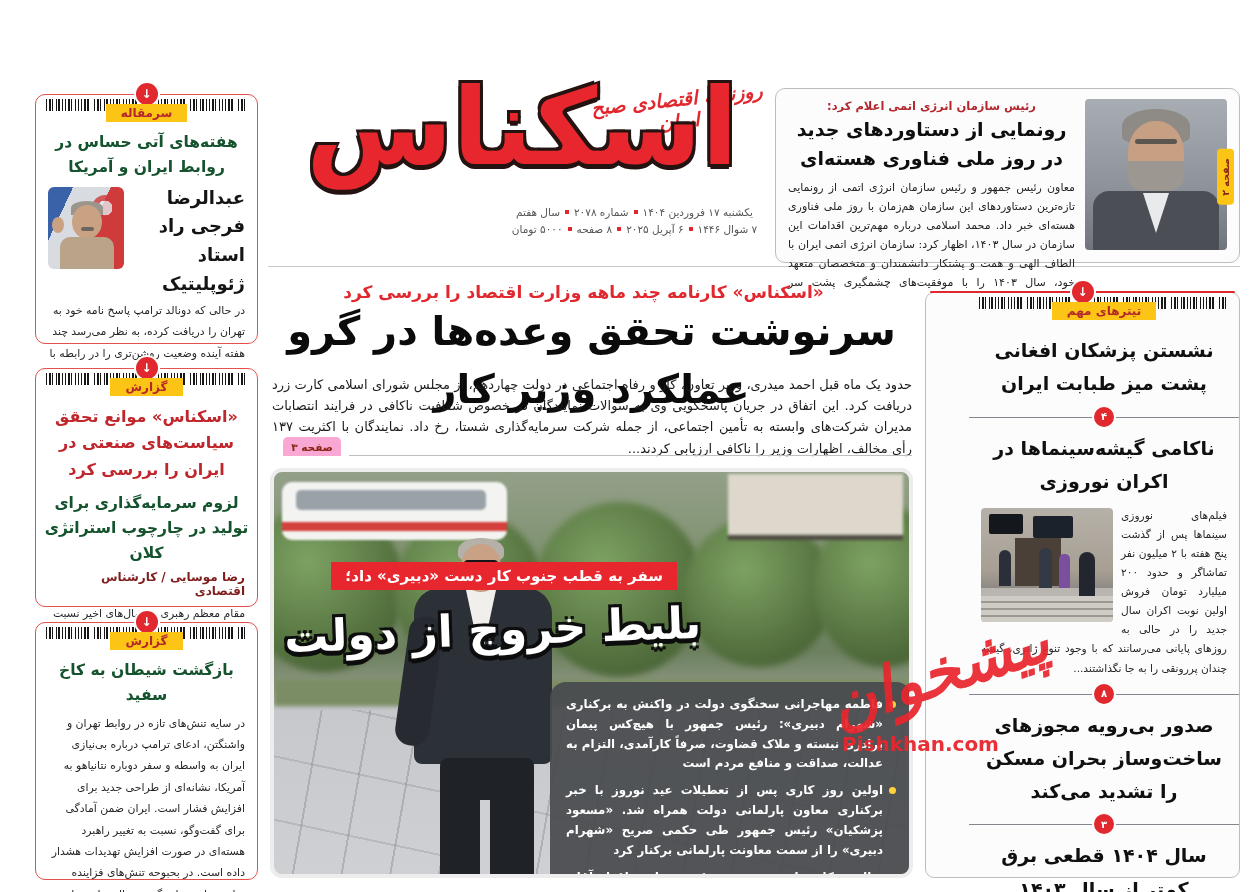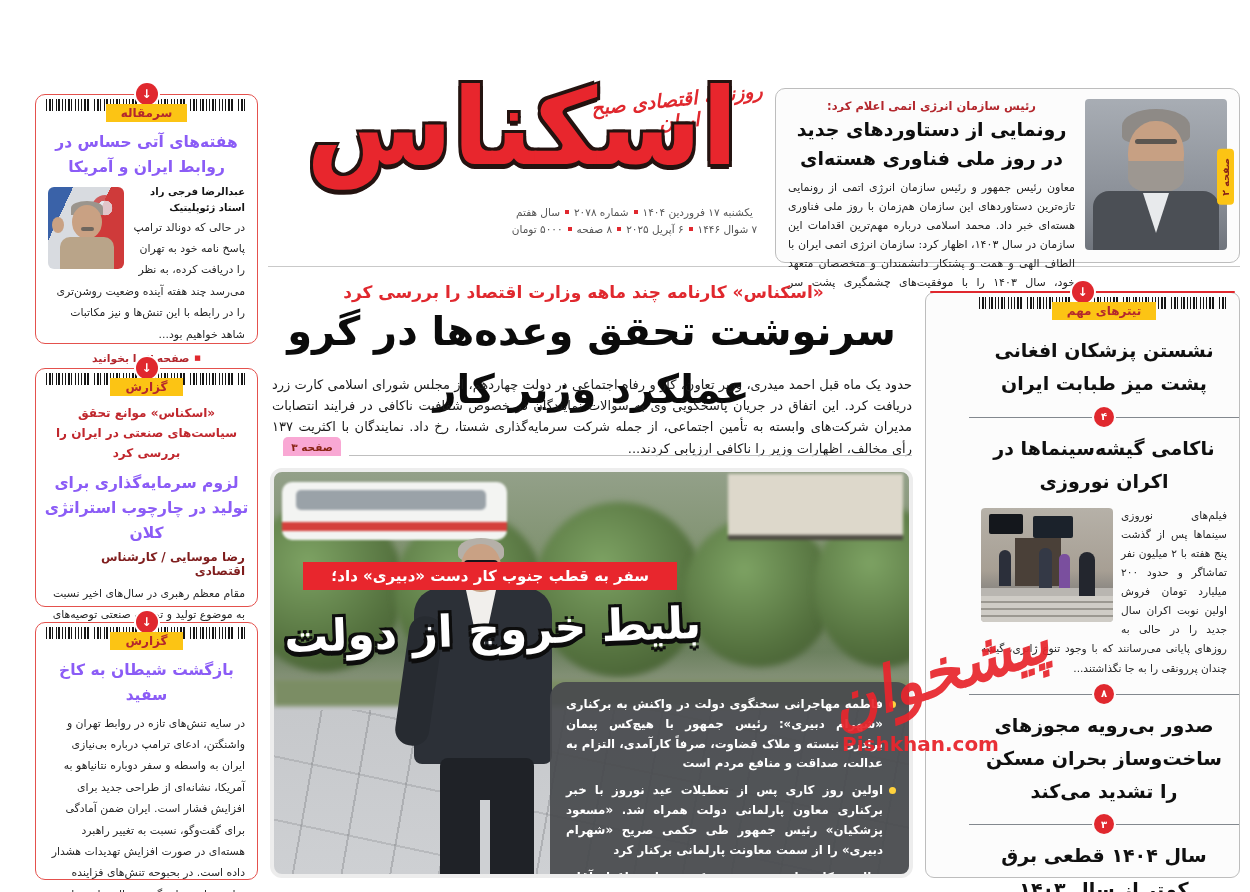--- a/index.html
+++ b/index.html
@@ -25,23 +25,23 @@
   .redline{position:absolute;top:-2px;left:4px;right:4px;height:2px;background:#e0282e;border-radius:2px;}
   .arrow-circle{position:absolute;top:-12px;right:calc(50% - 11px);width:22px;height:22px;border-radius:50%;
     background:#e0282e;color:#fff;display:flex;align-items:center;justify-content:center;
     font-size:12px;font-weight:bold;z-index:4;box-shadow:0 0 0 2px #fff;}
   .arrow-circle::before{content:"↓";}
   .barcode{height:12px;margin:4px 10px 0;flex:none;
     background:repeating-linear-gradient(90deg,#161616 0 1.2px,transparent 1.2px 2.8px,
       #161616 2.8px 4.6px,transparent 4.6px 6.2px,#161616 6.2px 7px,transparent 7px 9.6px);}
   .pill{margin:-7px auto 0;width:max-content;background:#fcc414;color:#b3272d;font-weight:bold;
     font-size:12px;padding:2px 15px;border-radius:0;position:relative;z-index:5;flex:none;}
-  .box-kicker{color:#c0272d;font-weight:bold;font-size:12px;text-align:center;line-height:1.65;margin:8px 12px 0;}
-  .box-title{font-weight:bold;font-size:16px;text-align:center;color:#8b5cf6;line-height:1.6;margin:8px 8px 0;}
-  .box-author{font-weight:bold;font-size:10px;color:#141414;line-height:1.6;padding-left:29px;}
+  .box-kicker{color:#c0272d;font-weight:bold;font-size:16px;text-align:center;line-height:1.65;margin:8px 12px 0;}
+  .box-title{font-weight:bold;font-size:16px;text-align:center;color:#14532d;line-height:1.6;margin:8px 8px 0;}
+  .box-author{font-weight:bold;font-size:18px;color:#141414;line-height:1.6;padding-left:29px;}
   .box-body{font-size:10.9px;color:#262626;text-align:justify;line-height:1.78;}
   .box-footer{color:#b3272d;font-weight:bold;font-size:10.8px;text-align:center;margin:auto 0 10px;padding-top:8px;}
   .box-footer::before{content:"■";color:#e0282e;font-size:7px;margin-left:5px;vertical-align:2px;}
   .wrap{padding:4px 12px 0;}
   .ed-photo{float:left;width:76px;height:82px;border-radius:6px;margin:3px 8px 3px 0;
     position:relative;overflow:hidden;background:linear-gradient(115deg,#3a62a8 0 22%,#d8dbe0 22% 55%,#cf3a3a 55%);}
   .ed-photo .flag-em{position:absolute;right:6px;top:8px;width:26px;height:26px;border-radius:50%;
     background:radial-gradient(circle,#e5e9ee 40%,#cf3a3a 41%);opacity:.8;}
   .ed-photo .head{position:absolute;left:24px;top:18px;width:30px;height:34px;border-radius:50%;background:#c9a183;}
   .ed-photo .hair{position:absolute;left:23px;top:14px;width:32px;height:14px;border-radius:50% 50% 0 0;background:#9a9destroy;background:#9b958d;}
@@ -97,21 +97,21 @@
   .man .glasses{position:absolute;left:72px;top:22px;width:34px;height:10px;border-radius:4px;background:#16161a;}
   .man .jacket{position:absolute;left:22px;top:50px;width:138px;height:176px;border-radius:26px 26px 8px 8px;background:#2c3037;}
   .man .lapel{position:absolute;left:64px;top:52px;width:50px;height:70px;background:#f1efec;clip-path:polygon(20% 0,80% 0,50% 100%);}
   .man .arm{position:absolute;left:10px;top:78px;width:34px;height:130px;border-radius:16px;background:#272b31;transform:rotate(8deg);}
   .man .legs{position:absolute;left:48px;top:220px;width:94px;height:124px;background:#1f2227;border-radius:8px;}
   .man .legsplit{position:absolute;left:88px;top:262px;width:10px;height:82px;background:#ced0d3;}
   .pave{position:absolute;left:0;top:238px;width:100%;height:172px;
     background:repeating-linear-gradient(100deg,transparent 0 46px,rgba(120,122,126,.35) 46px 48px),
                repeating-linear-gradient(12deg,transparent 0 60px,rgba(120,122,126,.25) 60px 62px);}
   .photo-banner{position:absolute;right:232px;top:90px;background:#e8262d;color:#fff;font-weight:bold;
-    font-size:15px;padding:5px 28px;z-index:3;}
+    font-size:15px;padding:5px 14px;z-index:3;}
   .photo-title{position:absolute;right:208px;top:132px;z-index:3;color:#fff;font-size:44px;font-weight:900;
     transform:rotate(-2deg);letter-spacing:-1px;
     text-shadow:-3px -3px 0 #0d0d0d,3px -3px 0 #0d0d0d,-3px 3px 0 #0d0d0d,3px 3px 0 #0d0d0d,0 5px 0 #0d0d0d;}
   .bullets{position:absolute;left:276px;top:210px;width:362px;min-height:176px;z-index:3;
     background:rgba(72,74,78,.93);border-radius:16px;padding:13px 16px;color:#fff;}
   .bullet{position:relative;font-size:11.8px;font-weight:bold;line-height:1.68;text-align:justify;
     padding-right:13px;margin-bottom:7px;}
   .bullet .dot{position:absolute;right:0;top:6px;width:7px;height:7px;border-radius:50%;background:#ffd23d;}
   .scene-vtab{left:-17px;top:328px;}
 

